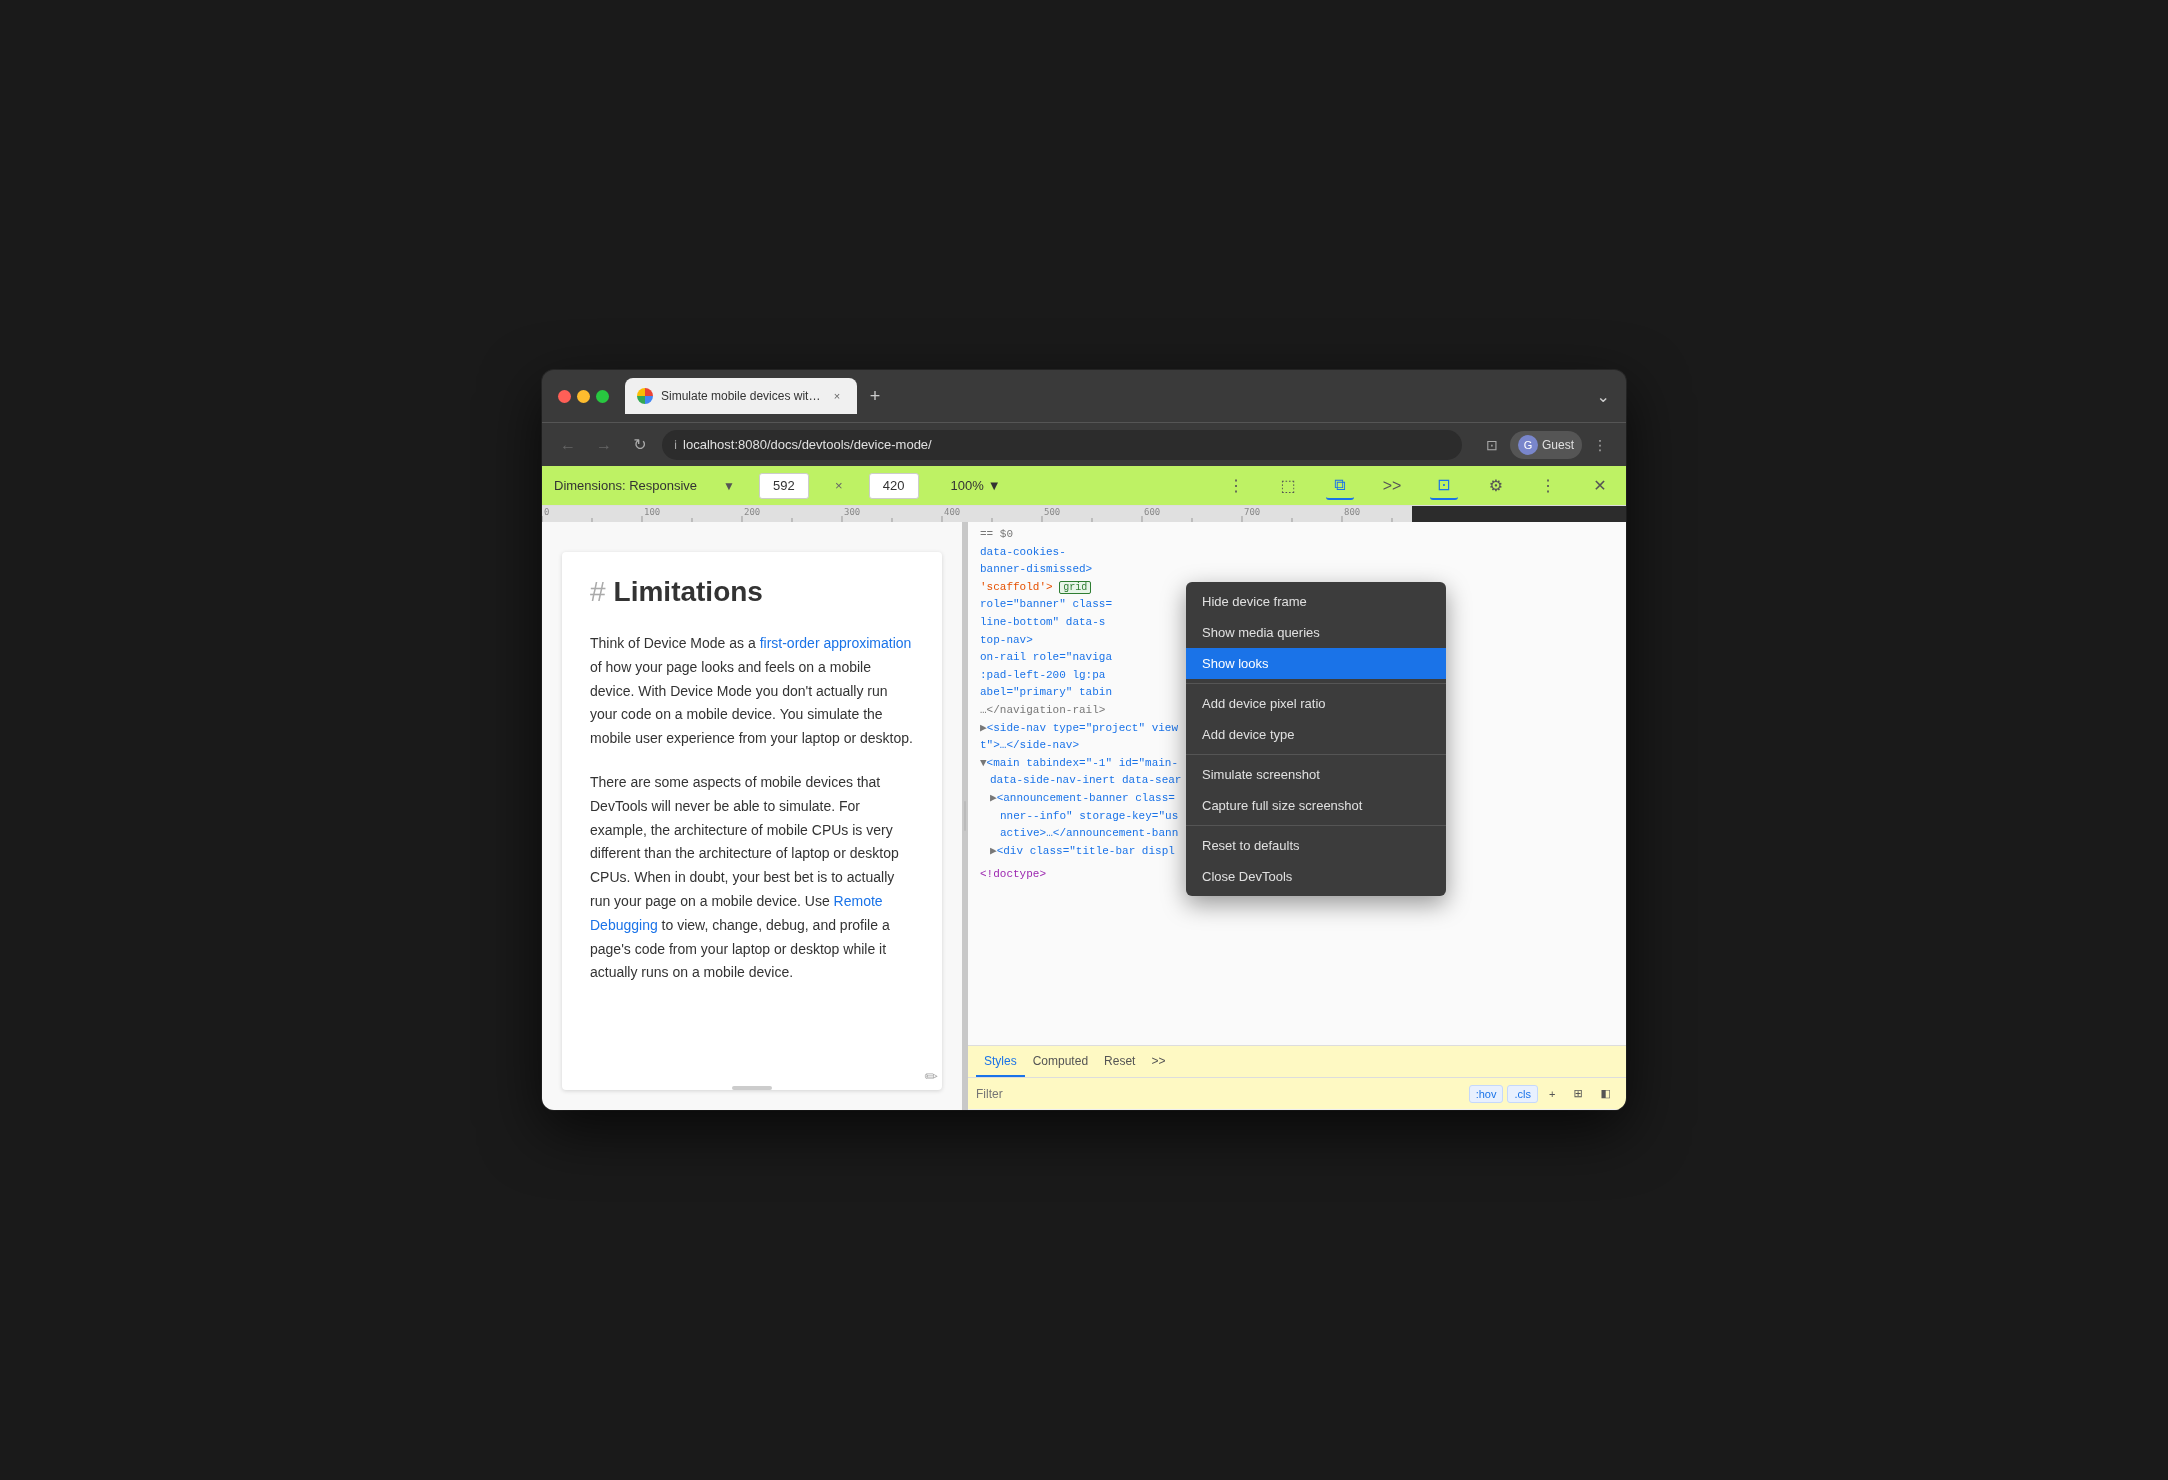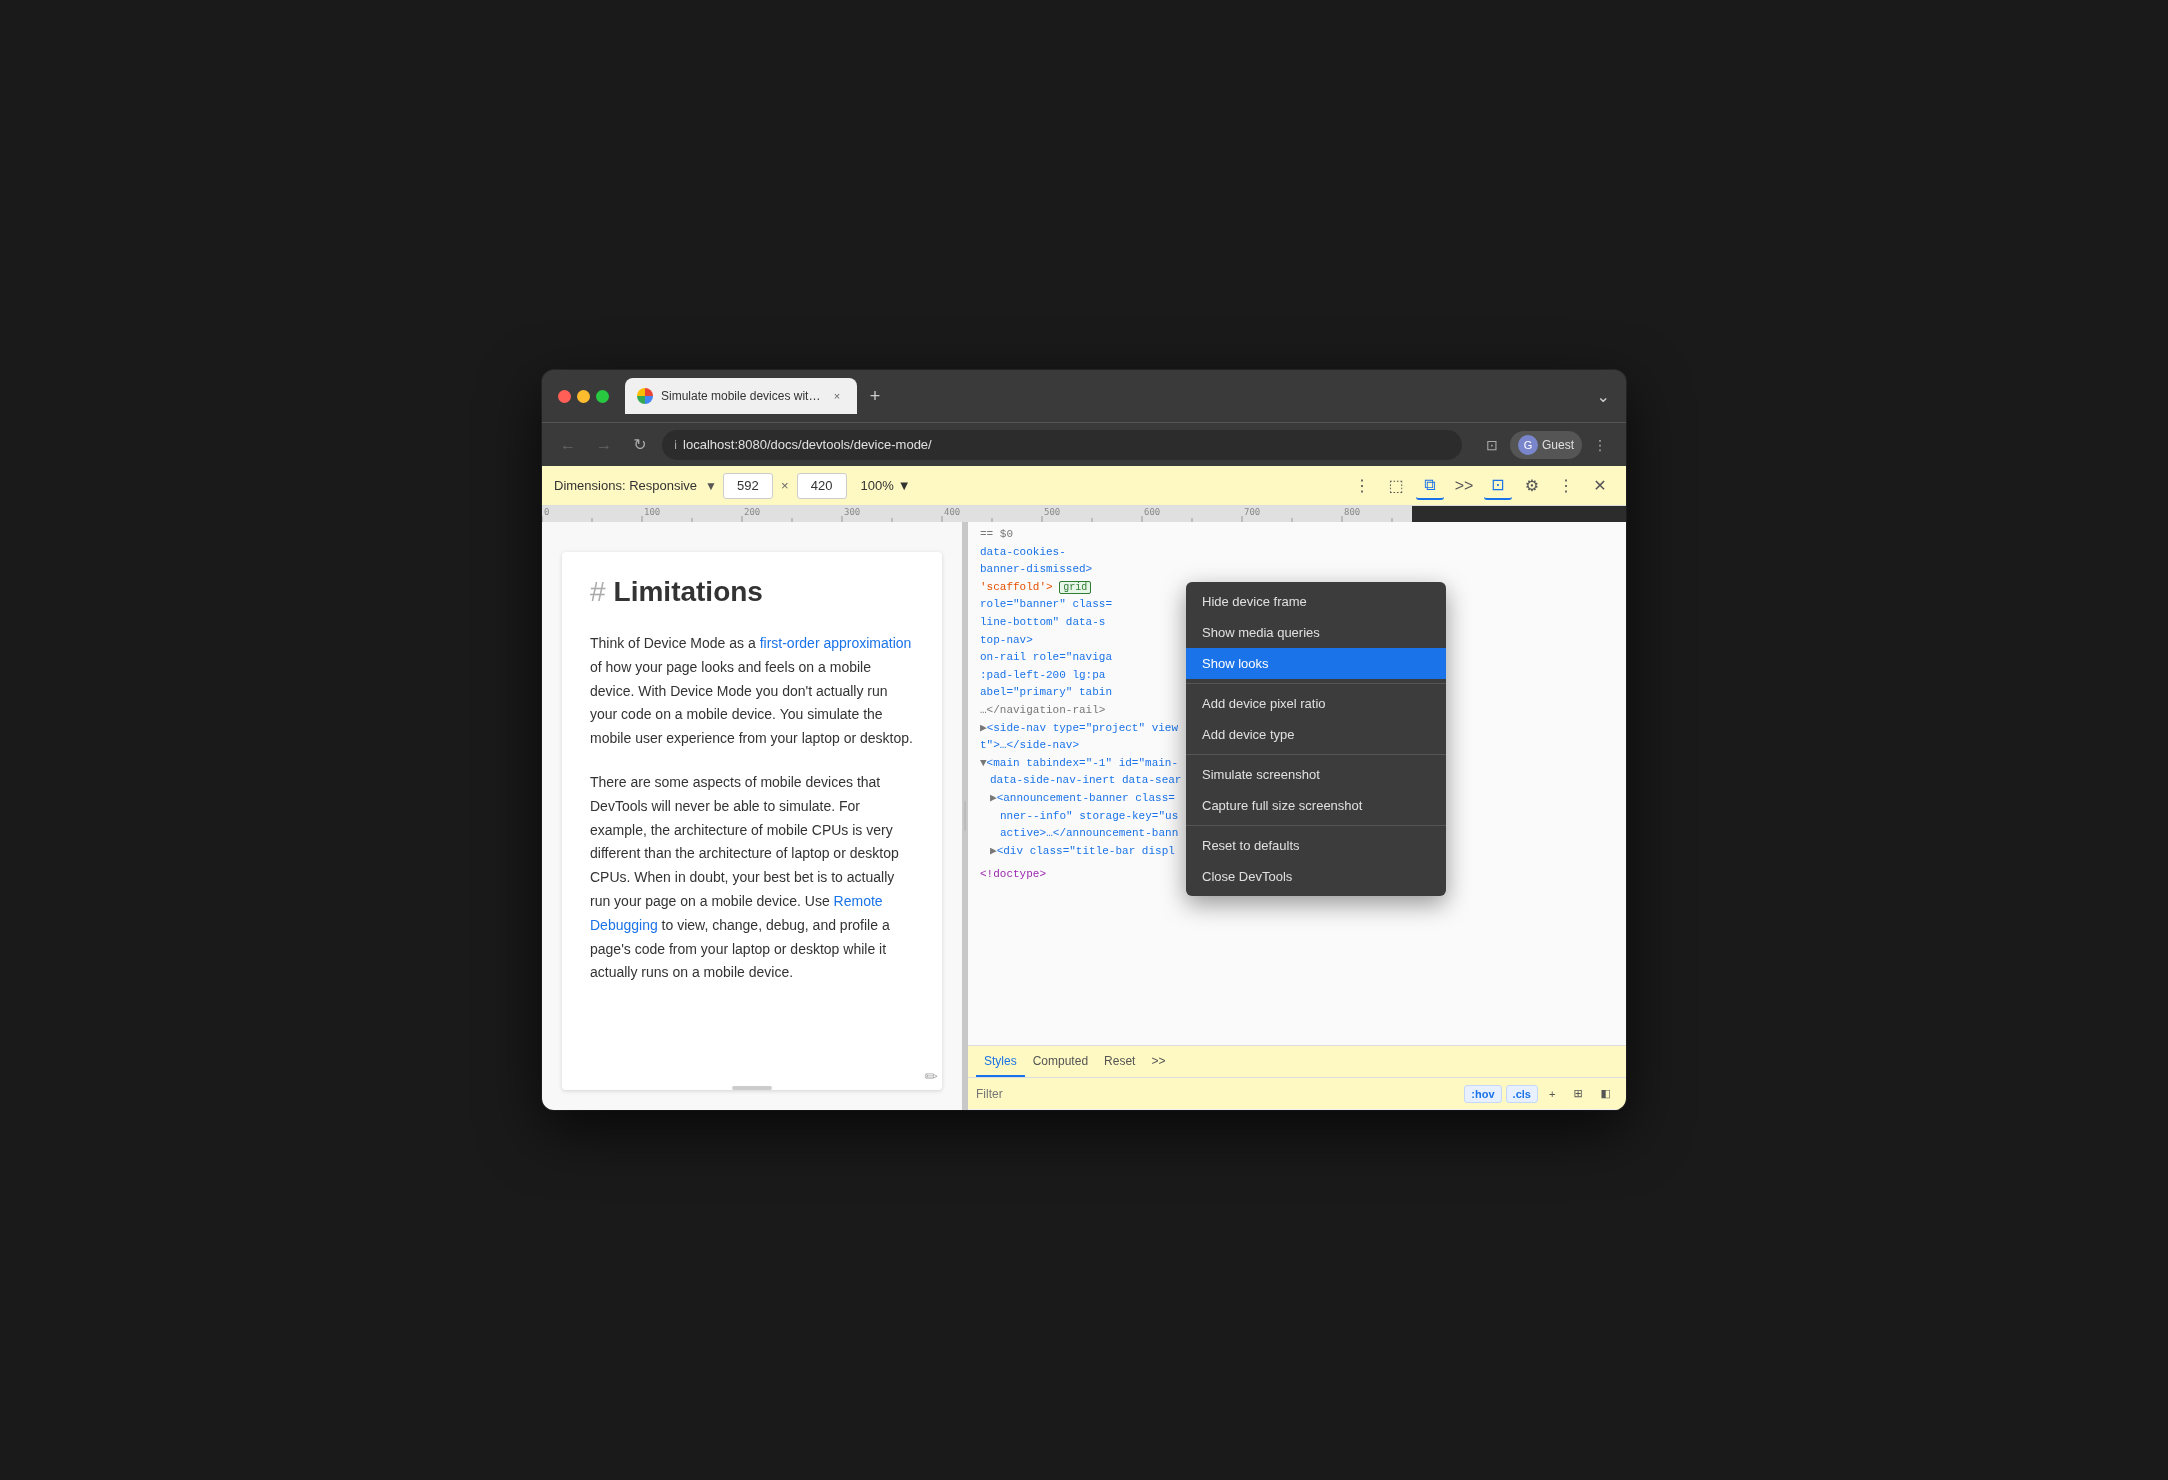--- a/index.html
+++ b/index.html
@@ -186,26 +186,26 @@
       border-radius: 50%;
       display: flex;
       align-items: center;
       justify-content: center;
       font-size: 11px;
       color: white;
     }
 
     
     .devtools-toolbar {
-      background: #fef9c3;
+      background: #bef264;
       height: 40px;
       display: flex;
       align-items: center;
       padding: 0 12px;
-      gap: 6px;
+      gap: 24px;
       flex-shrink: 0;
       border-bottom: 1px solid #ddd;
     }
 
     .dim-label {
       font-size: 13px;
       color: #333;
     }
 
     .dim-input {
@@ -423,21 +423,20 @@
       color: #555;
       cursor: pointer;
       border-radius: 3px;
       border: 1px solid transparent;
     }
 
     .filter-action-btn.active {
       background: #e8f0fe;
       color: #1a73e8;
       border-color: #c5d8fb;
-      font-weight: bold;
     }
 
     
     .context-menu {
       position: absolute;
       top: 60px;
       left: 218px;
       width: 260px;
       background: #3c3c3c;
       border-radius: 6px;

